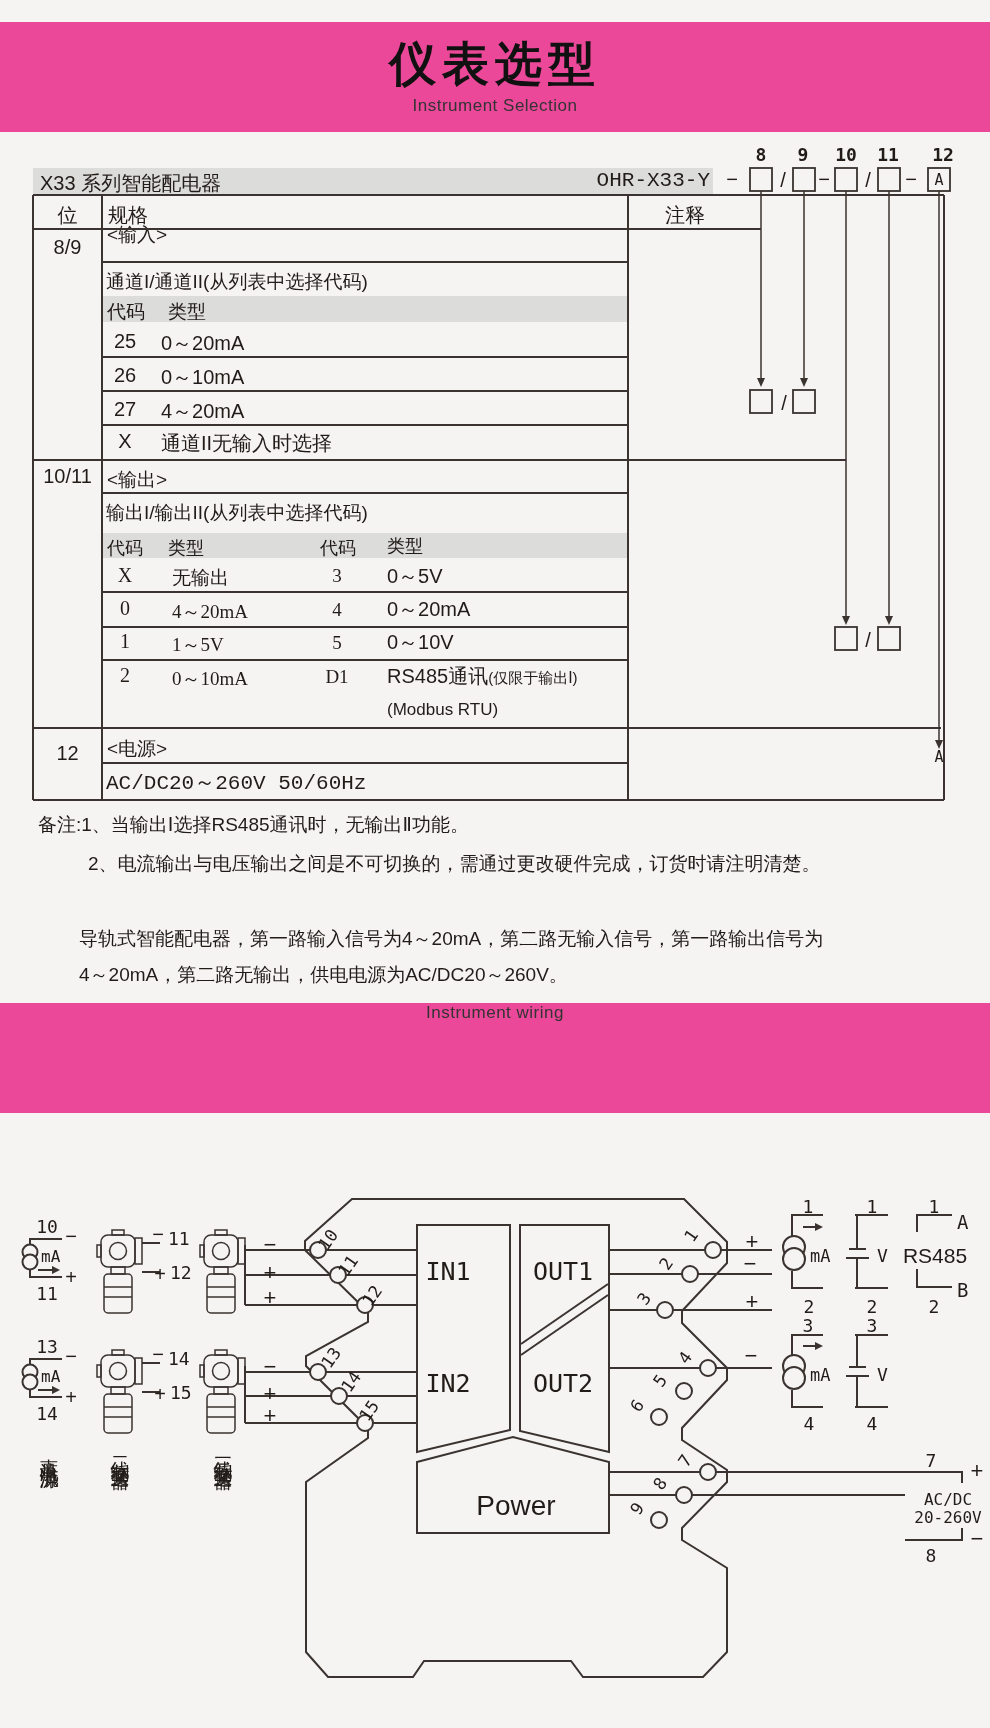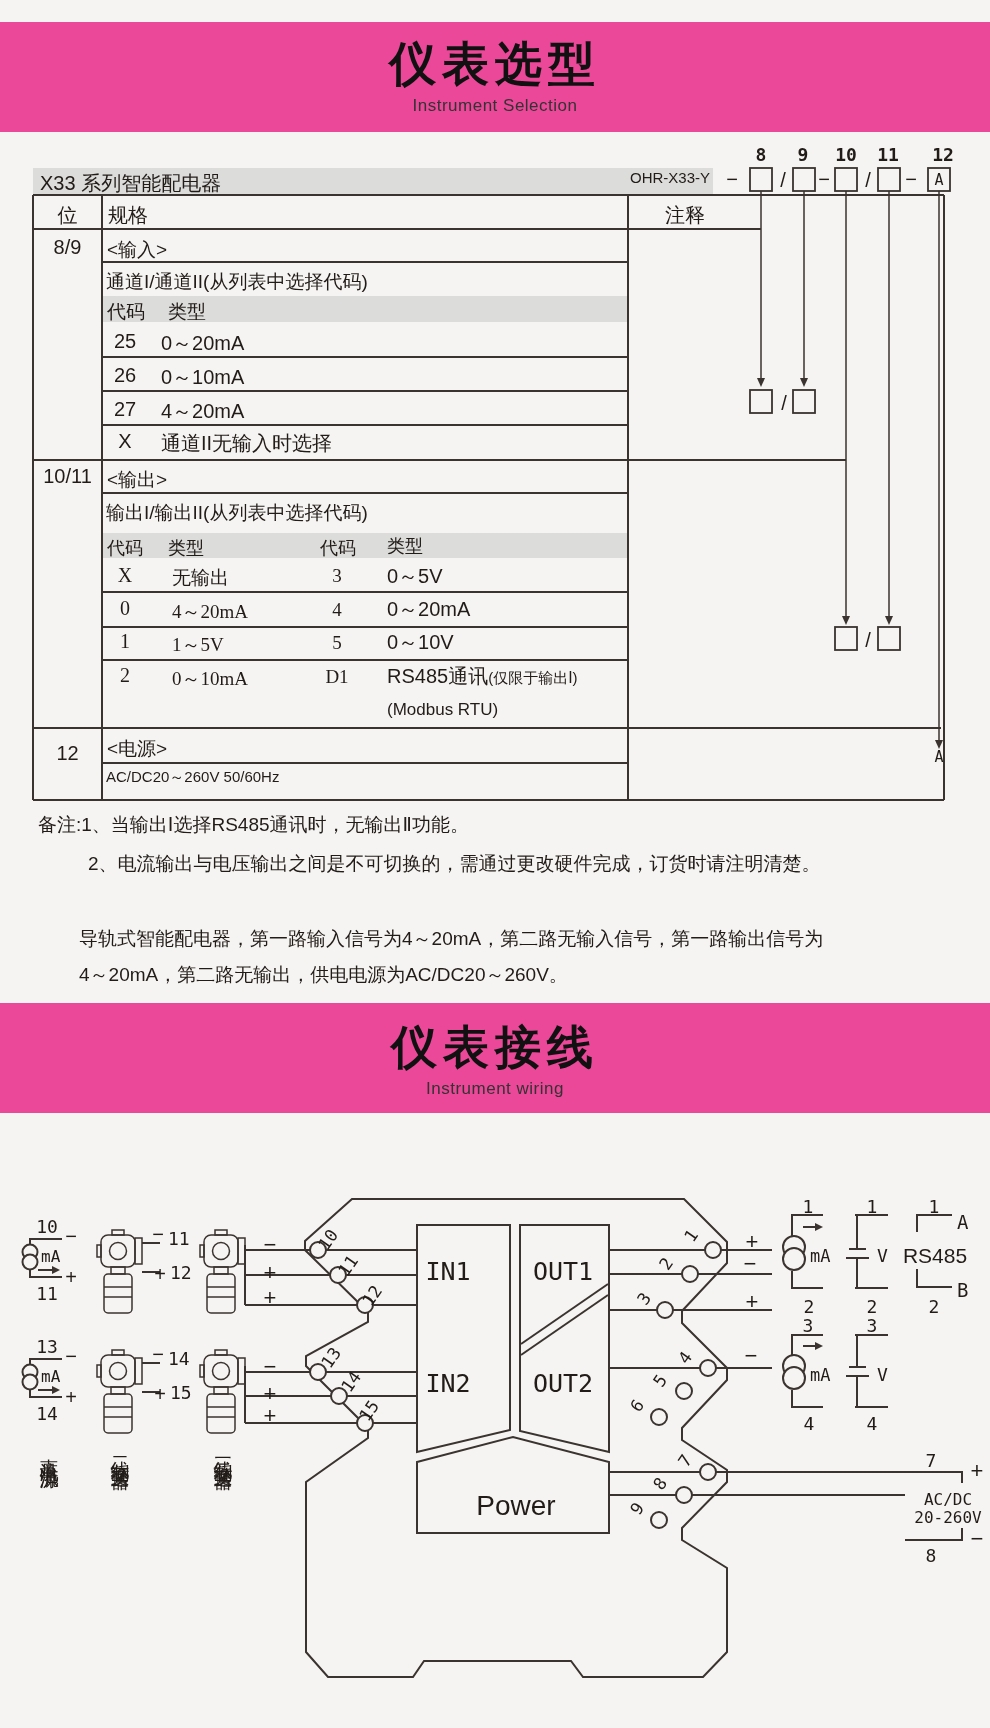--- a/index.html
+++ b/index.html
@@ -6,21 +6,21 @@
   #page{position:relative;width:990px;height:1728px;background:#f5f4f2;overflow:hidden;
         font-family:"Liberation Sans","DejaVu Sans",sans-serif;color:#221c19;}
   .abs{position:absolute;}
   .band{left:0;width:990px;background:#ec4899;text-align:center;}
   .band-title{font-size:47px;font-weight:bold;letter-spacing:6px;color:#111;}
   .band-sub{font-size:17px;color:#333;letter-spacing:0.5px;}
   .gray{background:#dcdcdb;}
   .cn{font-family:"Liberation Sans","DejaVu Sans",sans-serif;}
   .serif{font-family:"Liberation Serif","DejaVu Serif",serif;}
   .mono{font-family:"DejaVu Sans Mono",monospace;}
-  .s18{font-size:18px;} .s19{font-size:19px;} .s20{font-size:20px;} .s21{font-size:15px;}
+  .s18{font-size:18px;} .s19{font-size:19px;} .s20{font-size:20px;} .s21{font-size:21px;font-family:Liberation Mono, monospace;}
   .ctr{text-align:center;}
   .vtext{writing-mode:vertical-rl;text-orientation:upright;letter-spacing:3px;font-size:19px;}
   svg text{fill:#221c19;}
   .wire{stroke:#3a332f;stroke-width:2;fill:none;}
   .thin{stroke:#3a332f;stroke-width:1.5;fill:none;}
   .fillbg{fill:#f5f4f2;}
 </style>
 </head>
 <body>
 
@@ -36,21 +36,21 @@
   <div class="abs gray" style="left:102px;top:533px;width:526px;height:25px;"></div>
 
   <div class="abs cn s20" style="left:40px;top:170px;font-weight:500;">X33 系列智能配电器</div>
   <div class="abs cn s21" style="left:595px;top:169px;width:115px;text-align:right;">OHR-X33-Y</div>
 
   <div class="abs cn s20 ctr" style="left:33px;top:202px;width:69px;">位</div>
   <div class="abs cn s20" style="left:108px;top:202px;">规格</div>
   <div class="abs cn s20" style="left:665px;top:202px;">注释</div>
 
   <div class="abs cn s20 ctr" style="left:33px;top:236px;width:69px;">8/9</div>
-  <div class="abs cn s19" style="left:107px;top:237px;text-align:center;">&lt;输入&gt;</div>
+  <div class="abs cn s19" style="left:107px;top:222px;text-align:center;">&lt;输入&gt;</div>
   <div class="abs cn s19" style="left:106px;top:269px;">通道I/通道II(从列表中选择代码)</div>
   <div class="abs cn s19" style="left:107px;top:299px;">代码</div>
   <div class="abs cn s19" style="left:168px;top:299px;">类型</div>
 
   <div class="abs cn s20 ctr" style="left:104px;top:330px;width:42px;">25</div>
   <div class="abs cn s20" style="left:161px;top:330px;">0～20mA</div>
   <div class="abs cn s20 ctr" style="left:104px;top:364px;width:42px;">26</div>
   <div class="abs cn s20" style="left:161px;top:364px;">0～10mA</div>
   <div class="abs cn s20 ctr" style="left:104px;top:398px;width:42px;">27</div>
   <div class="abs cn s20" style="left:161px;top:398px;">4～20mA</div>
@@ -160,21 +160,20 @@
     <g fill="#3a332f">
       <path d="M761,387 L757,378 L765,378 Z"></path>
       <path d="M804,387 L800,378 L808,378 Z"></path>
       <path d="M846,625 L842,616 L850,616 Z"></path>
       <path d="M889,625 L885,616 L893,616 Z"></path>
       <path d="M939,749 L935,740 L943,740 Z"></path>
     </g>
   </svg>
 
   <div class="abs band" style="top:1003px;height:110px;">
-    <div class="band-title" style="margin-top:14px;font-size:46px;">仪表接线</div>
     <div class="band-sub">Instrument wiring</div>
   </div>
 
   <div class="abs vtext cn" style="left:36px;top:1443px;height:120px;">直流电流源</div>
   <div class="abs vtext cn" style="left:107px;top:1442px;height:135px;">二线制变送器</div>
   <div class="abs vtext cn" style="left:210px;top:1442px;height:135px;">三线制变送器</div>
 
   <svg class="abs" style="left:0;top:1113px;" width="990" height="615" viewBox="0 1113 990 615">
 
     <path class="wire" d="M352,1199 H684 L727,1242 V1263 L682,1311 V1323 L727,1368 V1380 L682,1428 V1440 L727,1470 V1482 L682,1528 V1540 L727,1568 V1652 L703,1677 H583 L571,1661 H424 L413,1677 H328 L306,1652 V1482 L368,1438 V1428 L306,1366 V1356 L368,1322 V1312 L305,1250 V1241 Z"></path>

